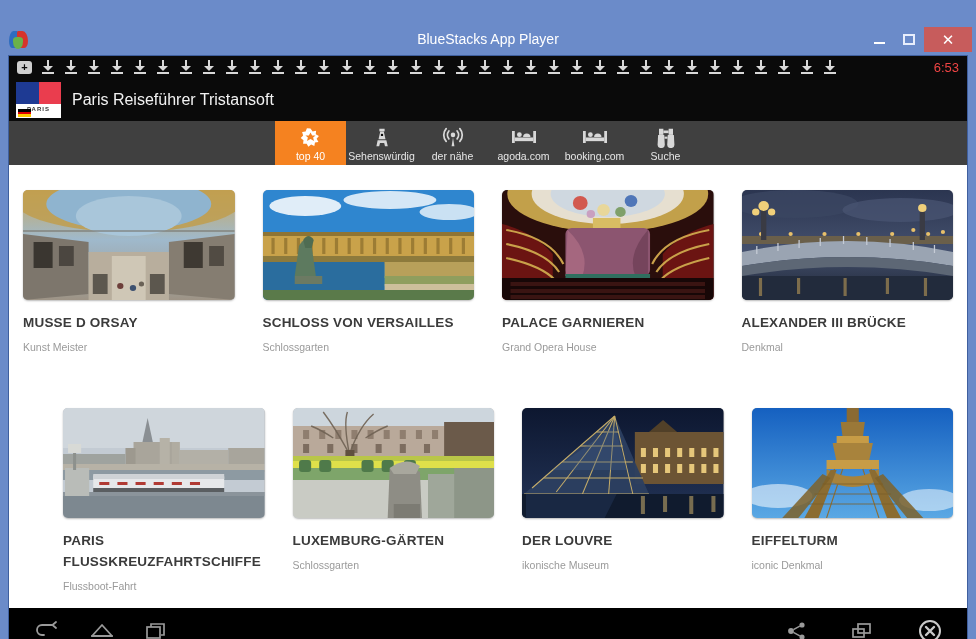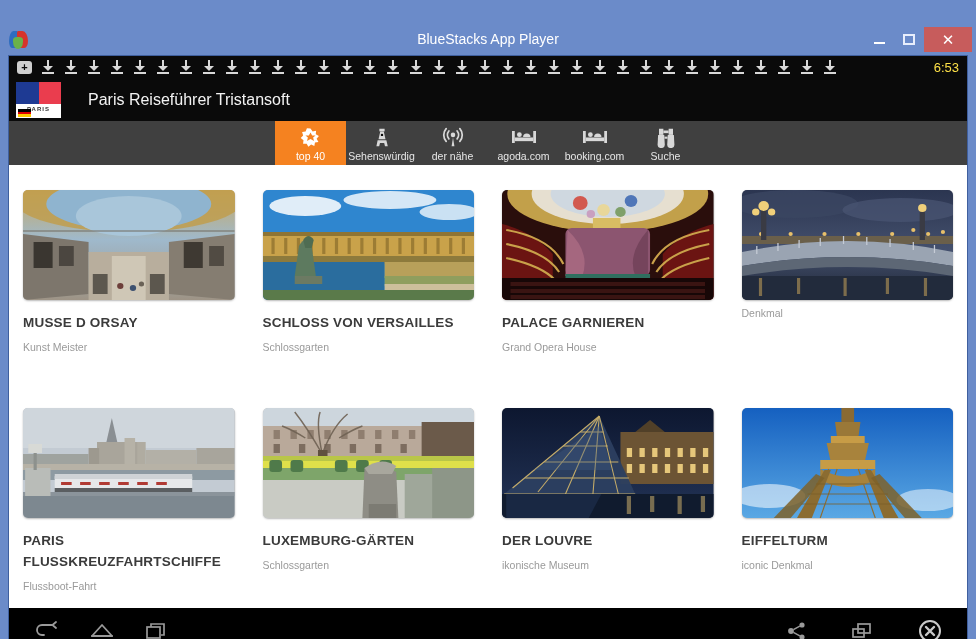--- a/index.html
+++ b/index.html
@@ -140,33 +140,33 @@
     width: 0; height: 0;
     border-left: 5px solid transparent;
     border-right: 5px solid transparent;
     border-top: 5px solid #d8d8d8;
   }
   .dl-arrow s {
     position: absolute; left: 5px; top: 12px;
     width: 12px; height: 1.5px; background: #d8d8d8;
   }
   .status-time {
-    color: #fde047;
+    color: #ef4444;
     font-size: 13px;
     flex: 0 0 auto;
     padding-left: 6px;
   }
 
   
   .actionbar {
     flex: 0 0 43px;
     background: #0a0a0a;
     display: flex; align-items: center;
     padding-left: 7px;
-    gap: 27px;
+    gap: 11px;
   }
   .app-logo {
     width: 45px; height: 36px;
     background: #ffffff;
     position: relative;
     overflow: hidden;
     flex: 0 0 45px;
   }
   .app-logo .blk-blue { position: absolute; left: 0; top: 0; width: 50%; height: 62%; background: #1e3a93; }
   .app-logo .blk-red  { position: absolute; right: 0; top: 0; width: 50%; height: 62%; background: #ea3d4e; }
@@ -245,21 +245,21 @@
     font-weight: bold;
     color: #3b3b3b;
     letter-spacing: 0.2px;
     line-height: 1.55;
   }
   .card-sub {
     margin-top: 7px;
     font-size: 10.5px;
     color: #9a9a9a;
   }
-  .row2 { margin-top: 30px; }
+  .row2 { margin-top: 30px; padding-left: 40px; }
 
   
   .navbar {
     flex: 0 0 46px;
     background: #000000;
     display: flex; align-items: center;
     padding: 0 24px;
   }
   .nav-left { display: flex; align-items: center; gap: 30px; }
   .nav-right { margin-left: auto; display: flex; align-items: center; gap: 44px; }
@@ -714,20 +714,21 @@
      <rect x="0" y="86" width="200" height="24" fill="#222b3c"></rect>
      <g fill="#c8a45a" opacity="0.55">
        <rect x="16" y="88" width="3" height="18"></rect>
                   <rect x="52" y="88" width="3" height="16"></rect>
        <rect x="96" y="88" width="3" height="18"></rect>
                   <rect x="136" y="88" width="3" height="16"></rect>
                   <rect x="172" y="88" width="3" height="18"></rect>
      </g>
    </svg>
             </div>
+            <div class="card-title">ALEXANDER III BRÜCKE</div>
             <div class="card-sub">Denkmal</div>
           </div>
         </div>
       <div class="grid row2" id="grid-row2">
           <div class="card">
             <div class="card-thumb">
               <svg viewBox="0 0 200 110" preserveAspectRatio="none">
      <rect width="200" height="110" fill="#c3cbd3"></rect>
      <rect y="0" width="200" height="40" fill="#cfd6dc"></rect>
      <path d="M78 38 L84 10 L90 38 Z" fill="#8a8f93"></path>

